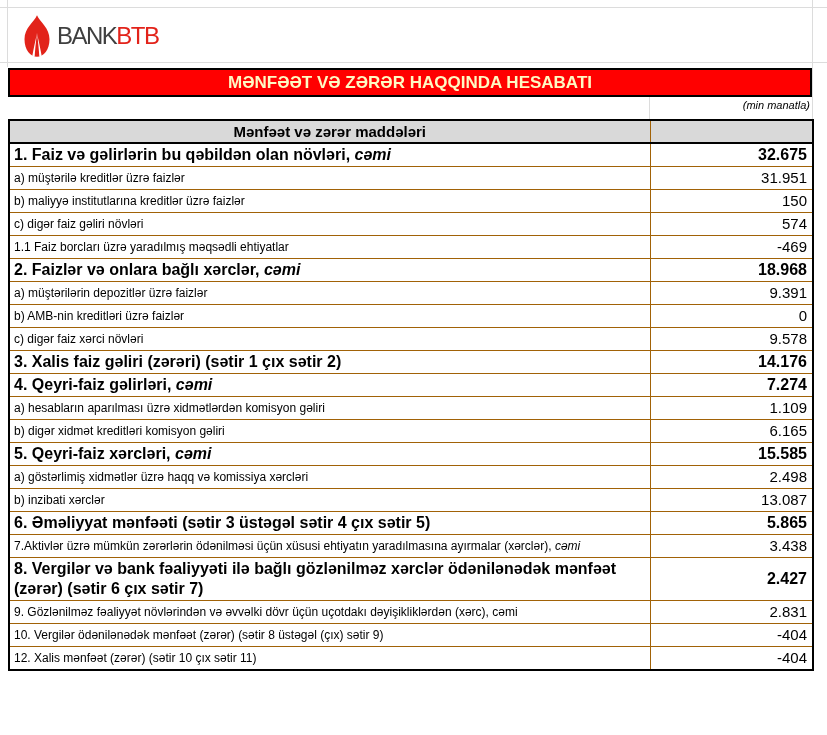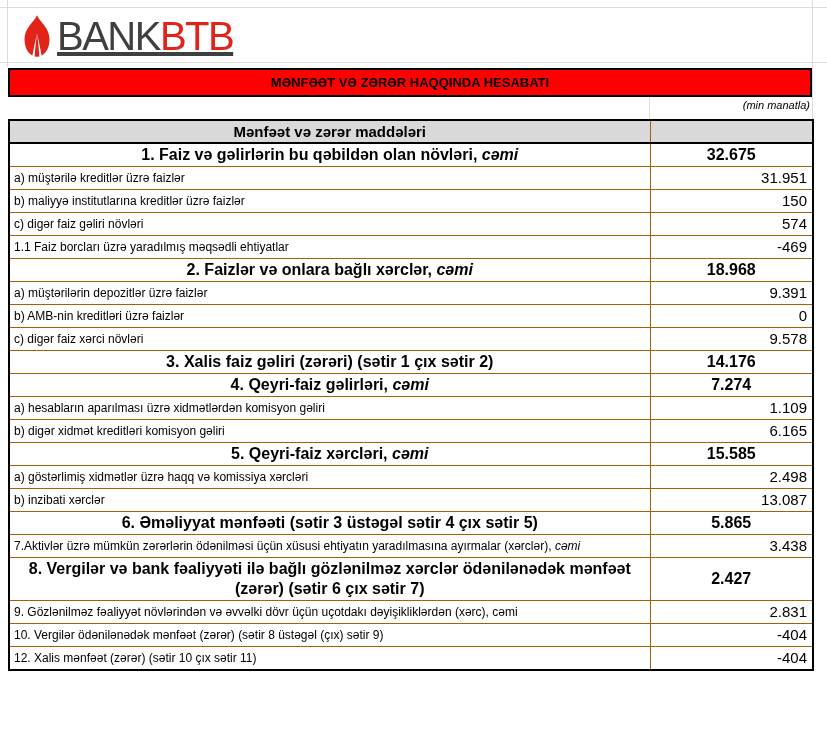--- a/index.html
+++ b/index.html
@@ -15,30 +15,30 @@
   
   .grid { position: absolute; background: #dcdcdc; z-index: 0; }
   .gh { height: 1px; }
   .gv { width: 1px; }
 
   .content { position: relative; z-index: 1; }
 
   
   .logo { position: absolute; left: 22px; top: 11px; display: flex; align-items: center; gap: 5px; }
   .flame { width: 30px; height: 50px; }
-  .logo-text { font-size: 40px; letter-spacing: -1.5px; color: var(--logo-dark, #3f3f3f); font-weight: 500; line-height: 50px; text-decoration: underline; }
+  .logo-text { font-size: 24px; letter-spacing: -1.5px; color: var(--logo-dark, #3f3f3f); font-weight: 500; line-height: 50px; }
   .logo-text .btb { color: var(--brand-red, #e2231a); }
 
   
   .title-bar {
     position: absolute; left: 8px; top: 68px; width: 804px; height: 29px;
     background: var(--bar-red, #ff0000);
     border: 2px solid #000;
     display: flex; align-items: center; justify-content: center;
-    color: #000000; font-weight: bold; font-size: 13px;
+    color: #fef9c3; font-weight: bold; font-size: 17px;
   }
 
   .unit-note {
     position: absolute; top: 99px; right: 17px;
     font-style: italic; font-size: 11px;
   }
 
   
   table.pnl {
     position: absolute; left: 8px; top: 119px; width: 804px;
@@ -47,21 +47,21 @@
   }
   table.pnl th, table.pnl td { border: 1px solid #a16207; }
   table.pnl thead th {
     background: var(--header-bg, #d9d9d9);
     font-weight: bold; font-size: 15px;
     height: 23px; text-align: center;
     border-bottom: 2px solid #000;
   }
   td.label { font-size: 12px; padding: 1px 4px; line-height: 20px; }
   td.value { font-size: 15px; padding: 0 5px; line-height: 20px; text-align: right; }
-  tr.bold td { font-weight: bold; font-size: 16px; text-align: center; }
+  tr.bold td { font-weight: bold; font-size: 16px; }
   td.label em { font-style: italic; }
 </style>
 </head>
 <body>
 
 <div class="grid gh" style="left:0; top:7px; width:827px;"></div>
 <div class="grid gh" style="left:0; top:62px; width:827px;"></div>
 <div class="grid gv" style="left:7px; top:0; height:67px;"></div>
 <div class="grid gv" style="left:649px; top:96px; height:23px;"></div>
 <div class="grid gv" style="left:812px; top:0; height:119px;"></div>

